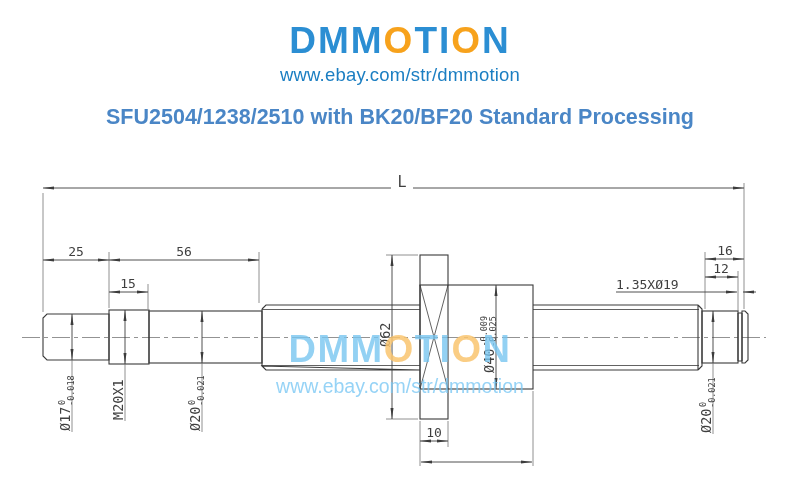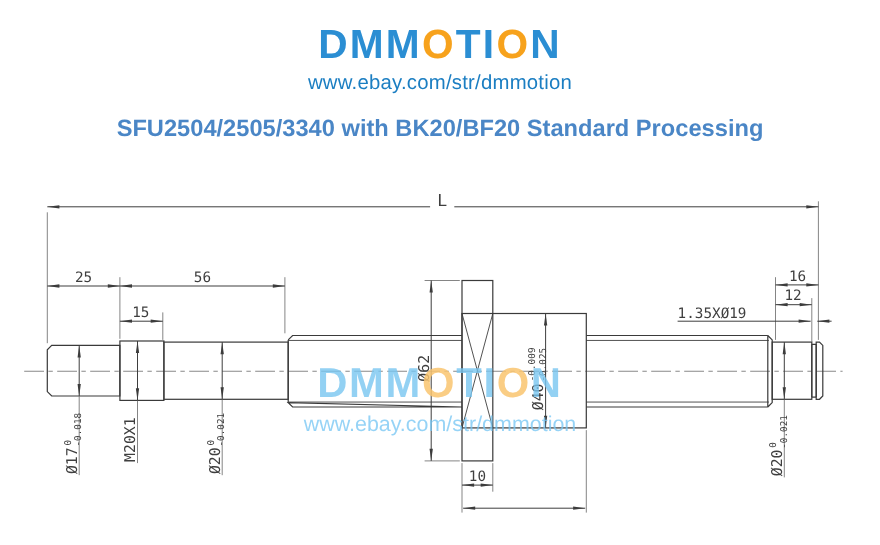--- a/index.html
+++ b/index.html
@@ -29,21 +29,21 @@
 </head>
 <body>
 
 <div id="stage">
 
   
   <div class="logo">
     <span class="lb">DMM</span><span class="lo">O</span><span class="lb">TI</span><span class="lo">O</span><span class="lb">N</span>
   </div>
   <div class="logo-url">www.ebay.com/str/dmmotion</div>
-  <div class="title">SFU2504/2505/3340 with BK20/BF20 Standard Processing</div>
+  <div class="title">SFU2504/1238/2510 with BK20/BF20 Standard Processing</div>
 
   
   <svg width="800" height="495" viewBox="0 0 800 495">
     <defs>
       <marker id="ah" viewBox="0 0 12 4" markerWidth="12" markerHeight="4" refX="11.5" refY="2" orient="auto-start-reverse" markerUnits="userSpaceOnUse">
         <path d="M0.5,0.5 L11.5,2 L0.5,3.5 Z" fill="#3c3c3c"></path>
       </marker>
     </defs>
 
     <path class="cline" d="M22,337.5 H766"></path>

